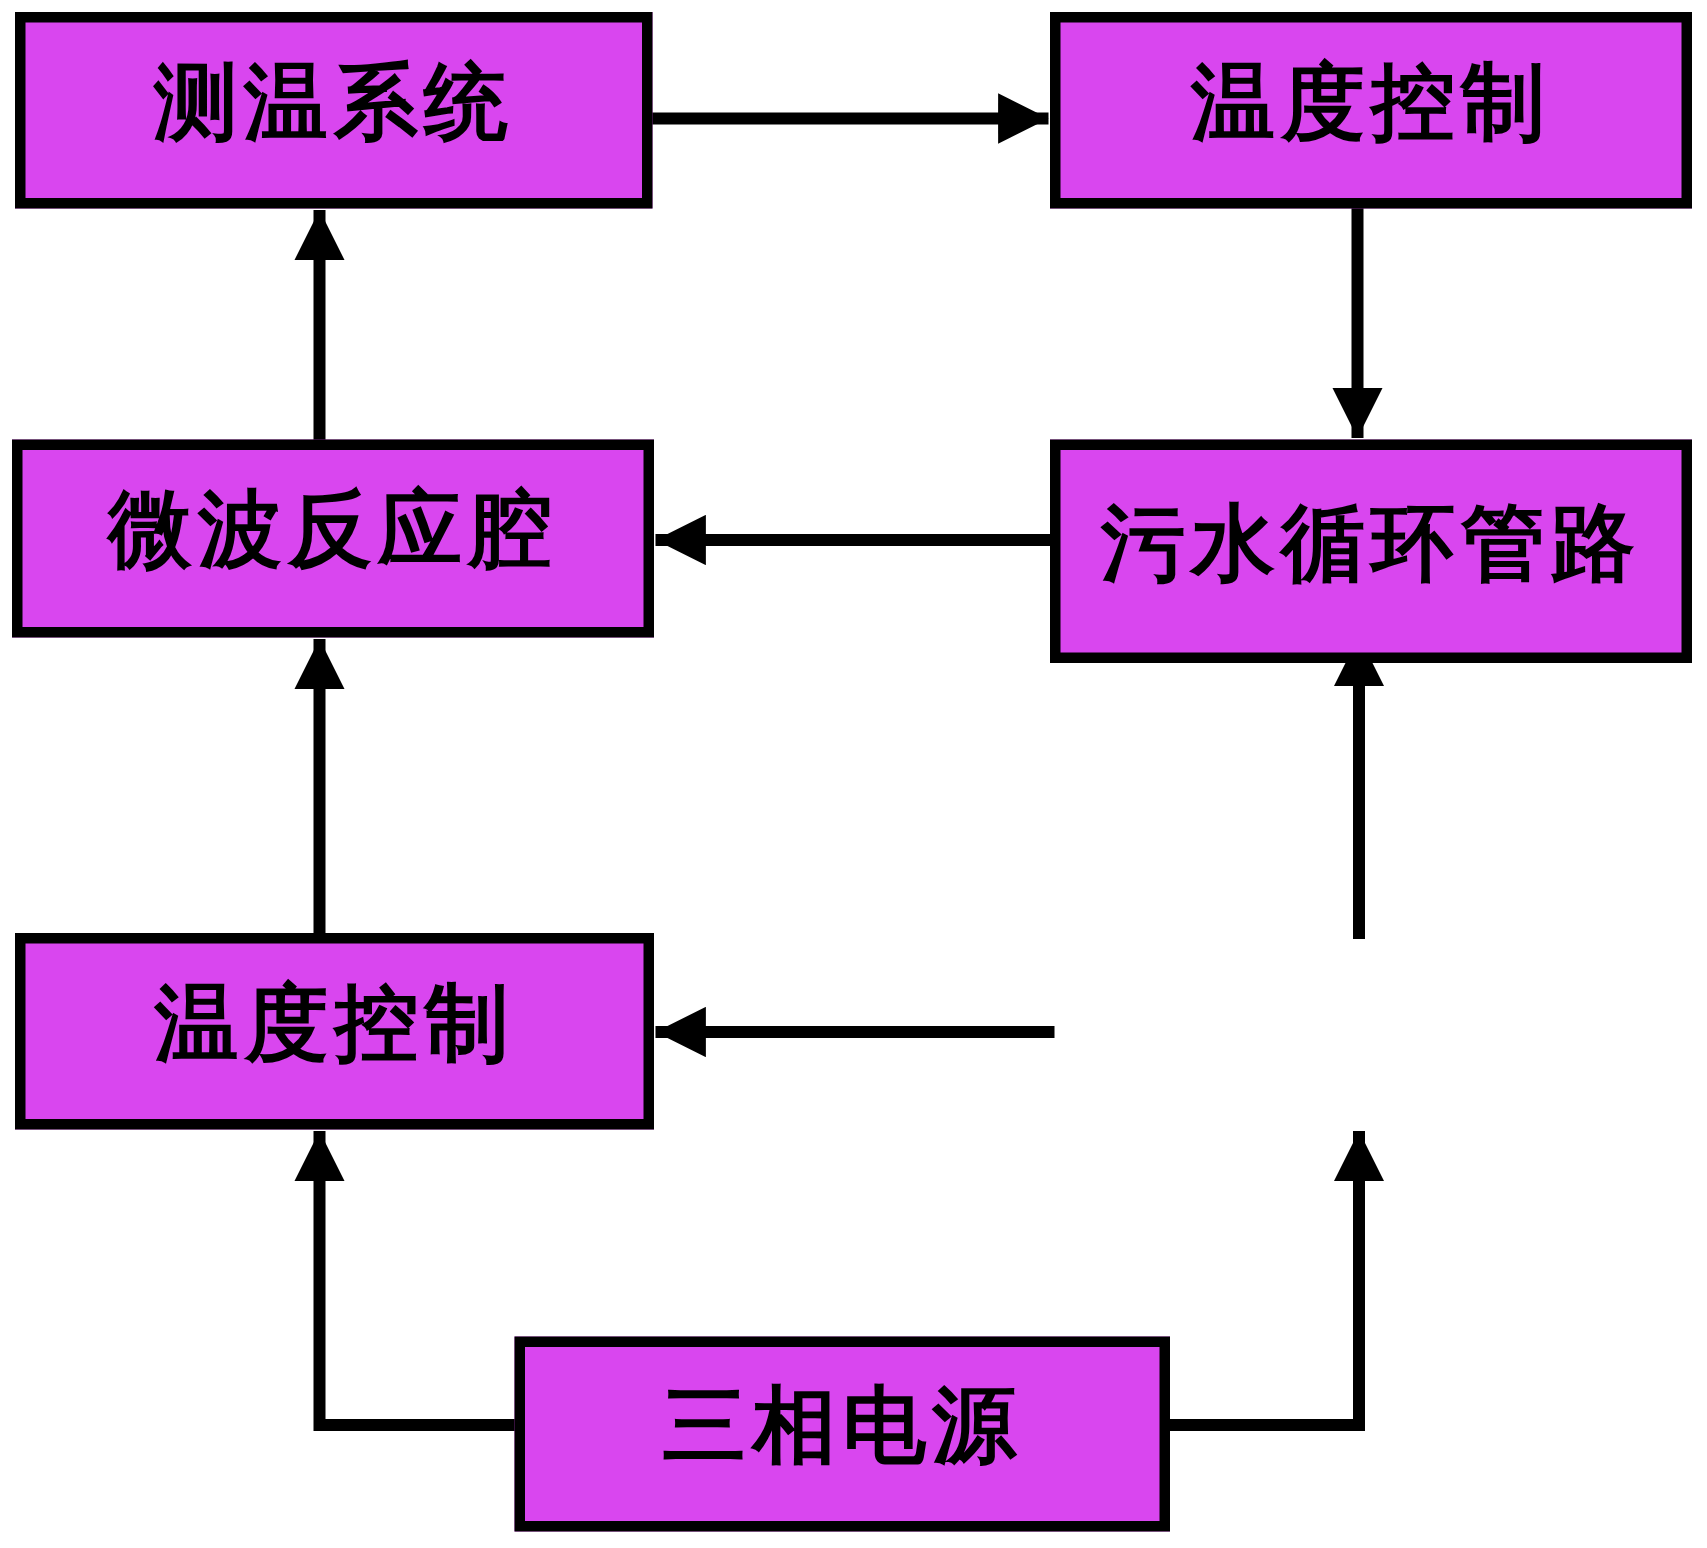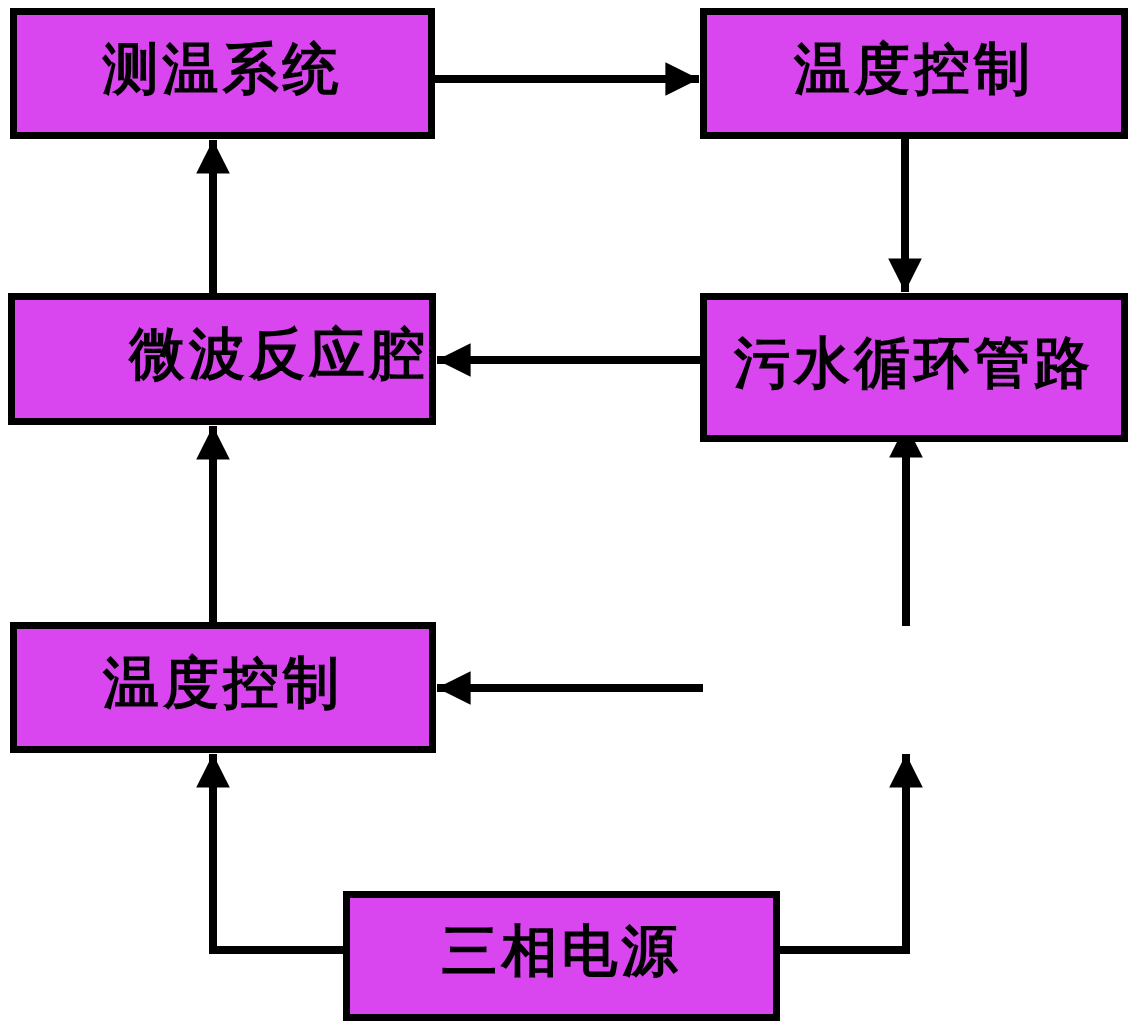--- a/index.html
+++ b/index.html
@@ -21,21 +21,21 @@
     font-weight:700;
     color:#000000;
     letter-spacing:4px;
     z-index:2;
     line-height:1;
     padding-bottom:10px;
   }
   
   .n-temp-measurement{left:10px;top:8px;width:425px;height:131px;}
   .n-temp-control{left:700px;top:8px;width:428px;height:131px;}
-  .n-microwave-chamber{left:8px;top:293px;width:428px;height:132px;justify-content:flex-end;}
+  .n-microwave-chamber{left:8px;top:293px;width:428px;height:132px;}
   .n-sewage-loop{left:700px;top:293px;width:428px;height:149px;}
   .n-microwave-generator{left:10px;top:622px;width:426px;height:131px;}
   .n-console{left:700px;top:622px;width:428px;height:131px;}
   .n-three-phase-power{left:343px;top:891px;width:437px;height:130px;}
 </style>
 </head>
 <body>
 
 <div id="canvas">
 

